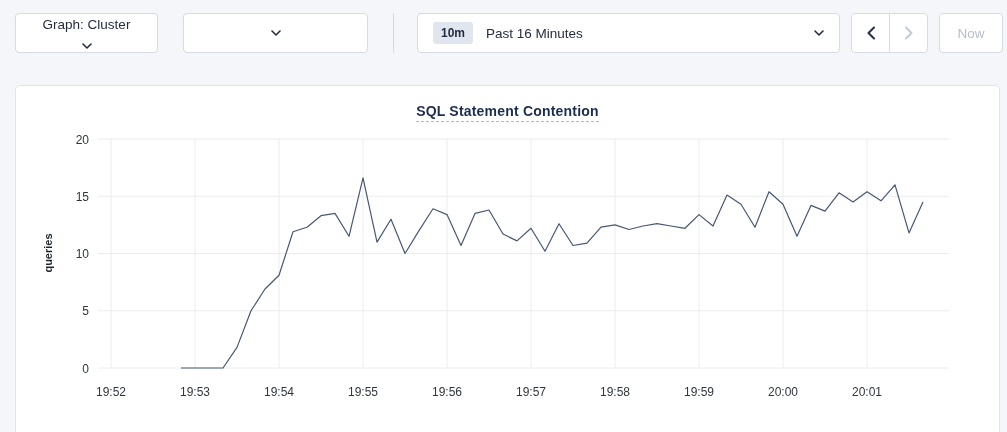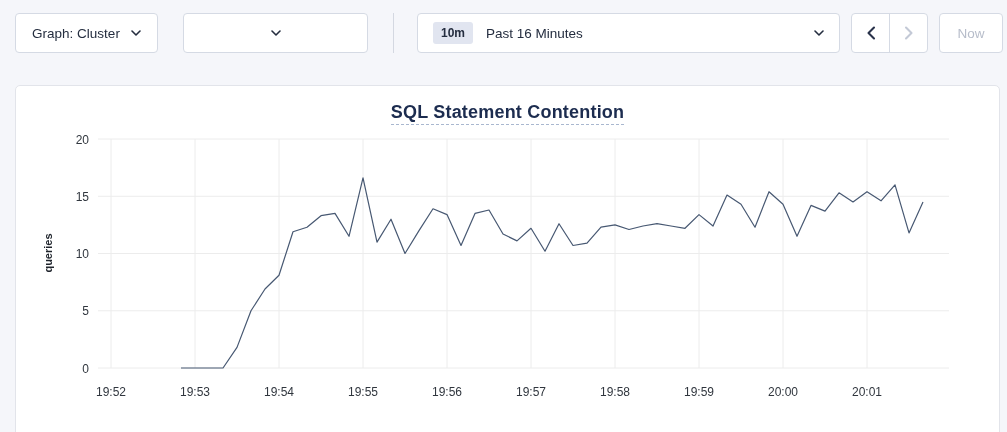--- a/index.html
+++ b/index.html
@@ -9,21 +9,21 @@
     font-family:"Liberation Sans",sans-serif;
     -webkit-font-smoothing:antialiased;
   }
   
   .ctrl{
     position:absolute;top:13px;height:40px;box-sizing:border-box;
     background:#ffffff;border:1px solid #d5dae4;border-radius:4px;
     display:flex;align-items:center;
     color:#242d3f;font-size:13.5px;cursor:pointer;
   }
-  #dd-graph{left:15px;width:143px;justify-content:center;gap:11px;}
+  #dd-graph{left:15px;width:143px;justify-content:center;gap:11px;flex-direction:column;}
   #dd-dashboard{left:183px;width:185px;justify-content:center;gap:11px;}
   #toolbar-divider{position:absolute;left:393px;top:13px;width:1px;height:40px;background:#d4d8e1;}
   #timepicker{left:417px;width:423px;padding:0 15px;}
   .badge{
     background:#e1e5f0;border-radius:3px;
     font-size:12px;font-weight:600;color:#242d3f;
     padding:4px 8px;margin-right:13px;
   }
   #timepicker .chev{margin-left:auto;}
   #arrowgroup{left:851px;width:77px;padding:0;}
@@ -31,21 +31,21 @@
   .arrow-half + .arrow-half{border-left:1px solid #d5dae4;}
   #now-button{left:939px;width:64px;justify-content:center;color:#b7bdca;cursor:default;}
   .chev{display:block;}
   
   .card{
     position:absolute;left:15px;top:85px;width:985px;height:360px;box-sizing:border-box;
     background:#ffffff;border:1px solid #e2e4ea;border-radius:5px;
   }
   .title-row{text-align:center;margin-top:16px;height:19px;}
   .chart-title{
-    font-size:18px;font-weight:700;color:#1c2c4f;letter-spacing:.2px;
+    font-size:14px;font-weight:700;color:#1c2c4f;letter-spacing:.2px;
     border-bottom:1px dashed #a9b7cf;padding-bottom:2px;cursor:help;
   }
   #chart{position:absolute;left:0;top:35px;display:block;}
 </style>
 </head>
 <body>
 
 <div>
 
   <div class="ctrl" id="dd-graph">

